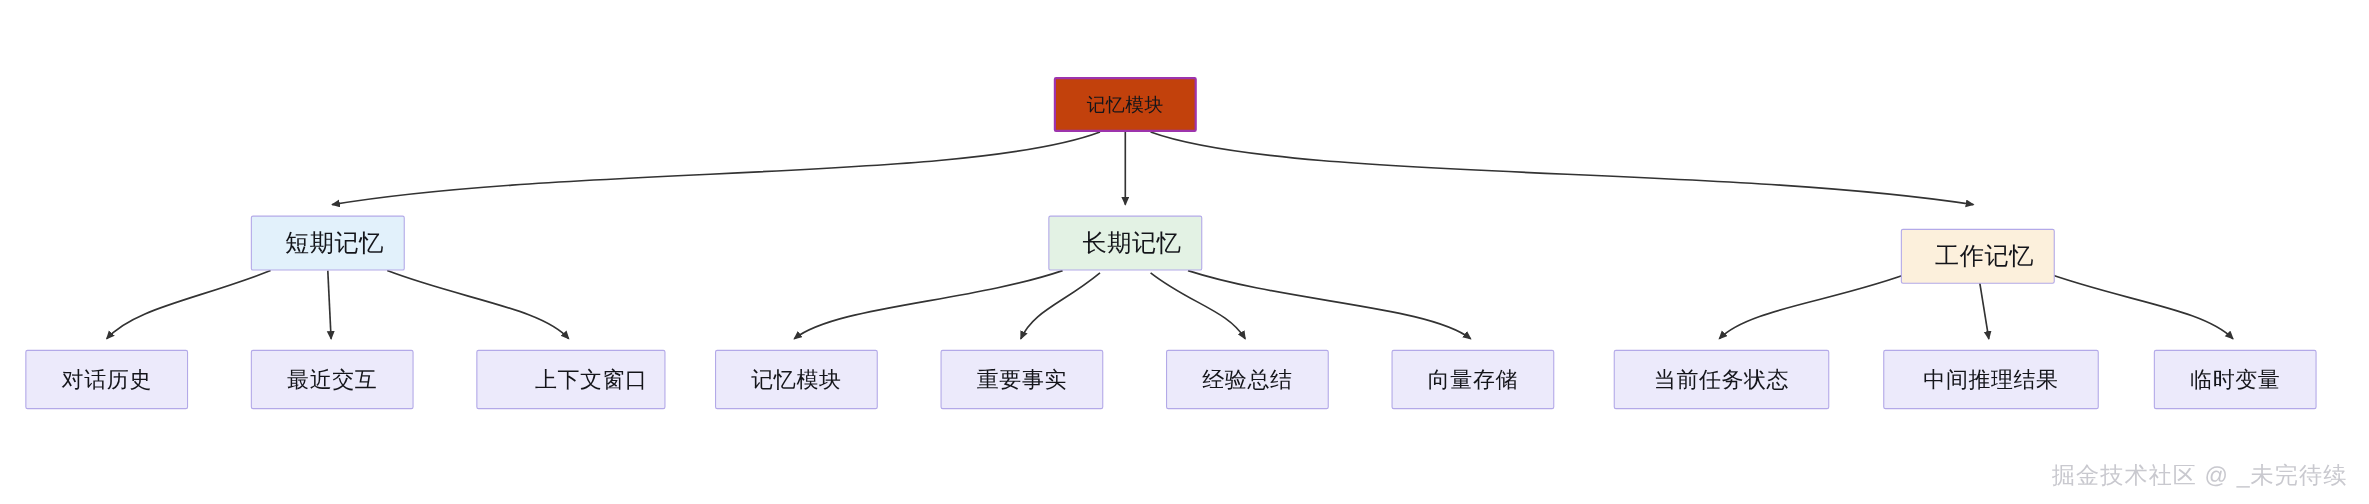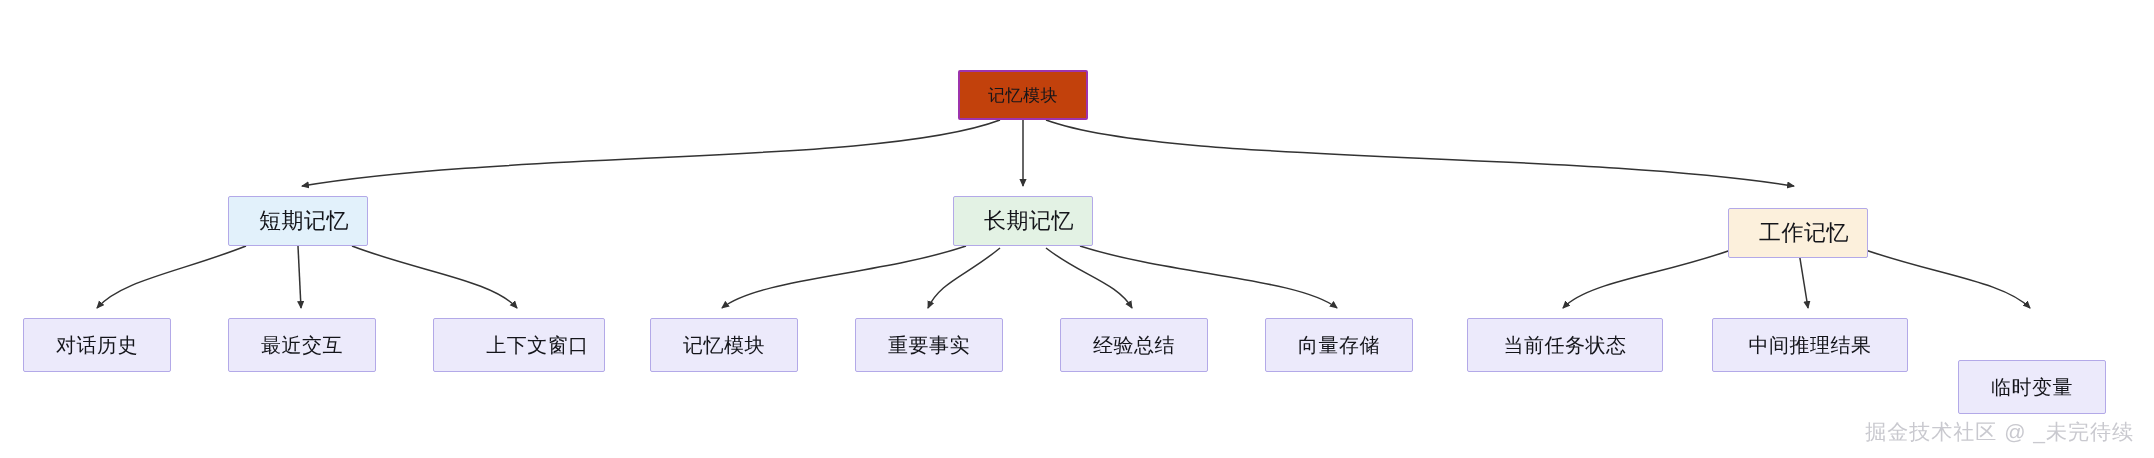--- a/index.html
+++ b/index.html
@@ -93,17 +93,17 @@
 
   <div class="node node-leaf" style="left:23px;top:318px;width:148px;height:54px;">对话历史</div>
   <div class="node node-leaf" style="left:228px;top:318px;width:148px;height:54px;">最近交互</div>
   <div class="node node-leaf" style="left:433px;top:318px;width:172px;height:54px;padding-left:37px;">上下文窗口</div>
   <div class="node node-leaf" style="left:650px;top:318px;width:148px;height:54px;">记忆模块</div>
   <div class="node node-leaf" style="left:855px;top:318px;width:148px;height:54px;">重要事实</div>
   <div class="node node-leaf" style="left:1265px;top:318px;width:148px;height:54px;">向量存储</div>
   <div class="node node-leaf" style="left:1060px;top:318px;width:148px;height:54px;">经验总结</div>
   <div class="node node-leaf" style="left:1467px;top:318px;width:196px;height:54px;">当前任务状态</div>
   <div class="node node-leaf" style="left:1712px;top:318px;width:196px;height:54px;">中间推理结果</div>
-  <div class="node node-leaf" style="left:1958px;top:318px;width:148px;height:54px;margin-top:42px;">临时变量</div>
+  <div class="node node-leaf" style="left:1958px;top:318px;width:148px;height:54px;">临时变量</div>
 
   <div class="watermark">掘金技术社区 @ _未完待续</div>
 
 </div>
 
 </body></html>

